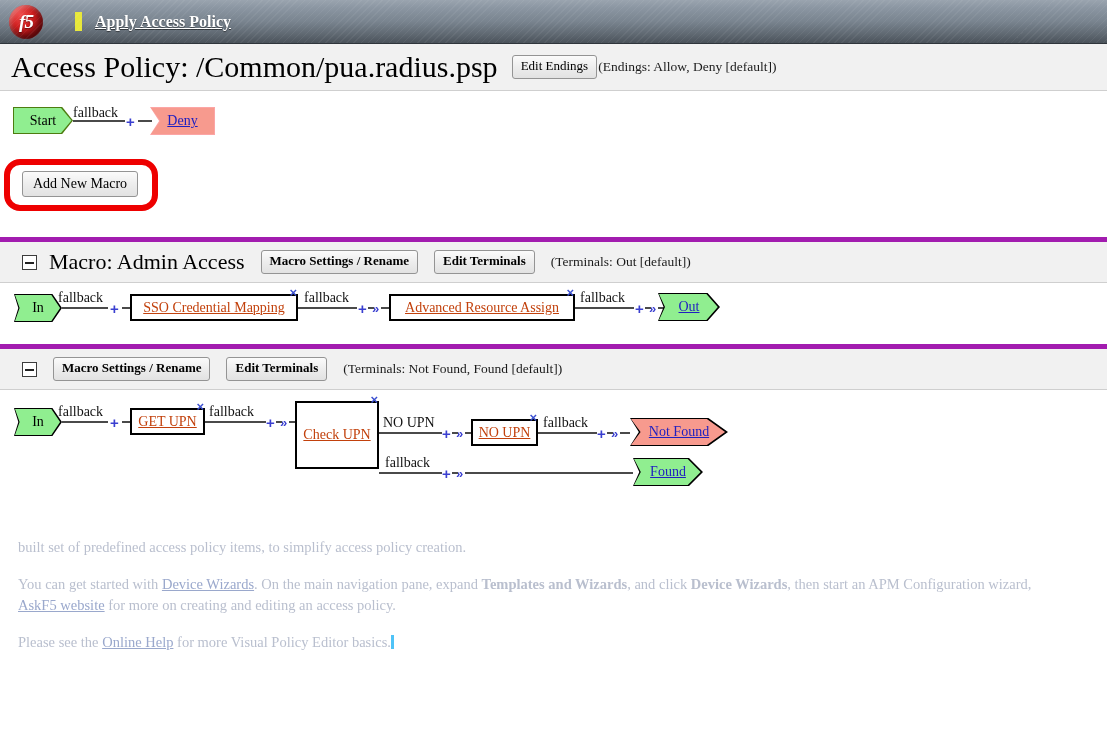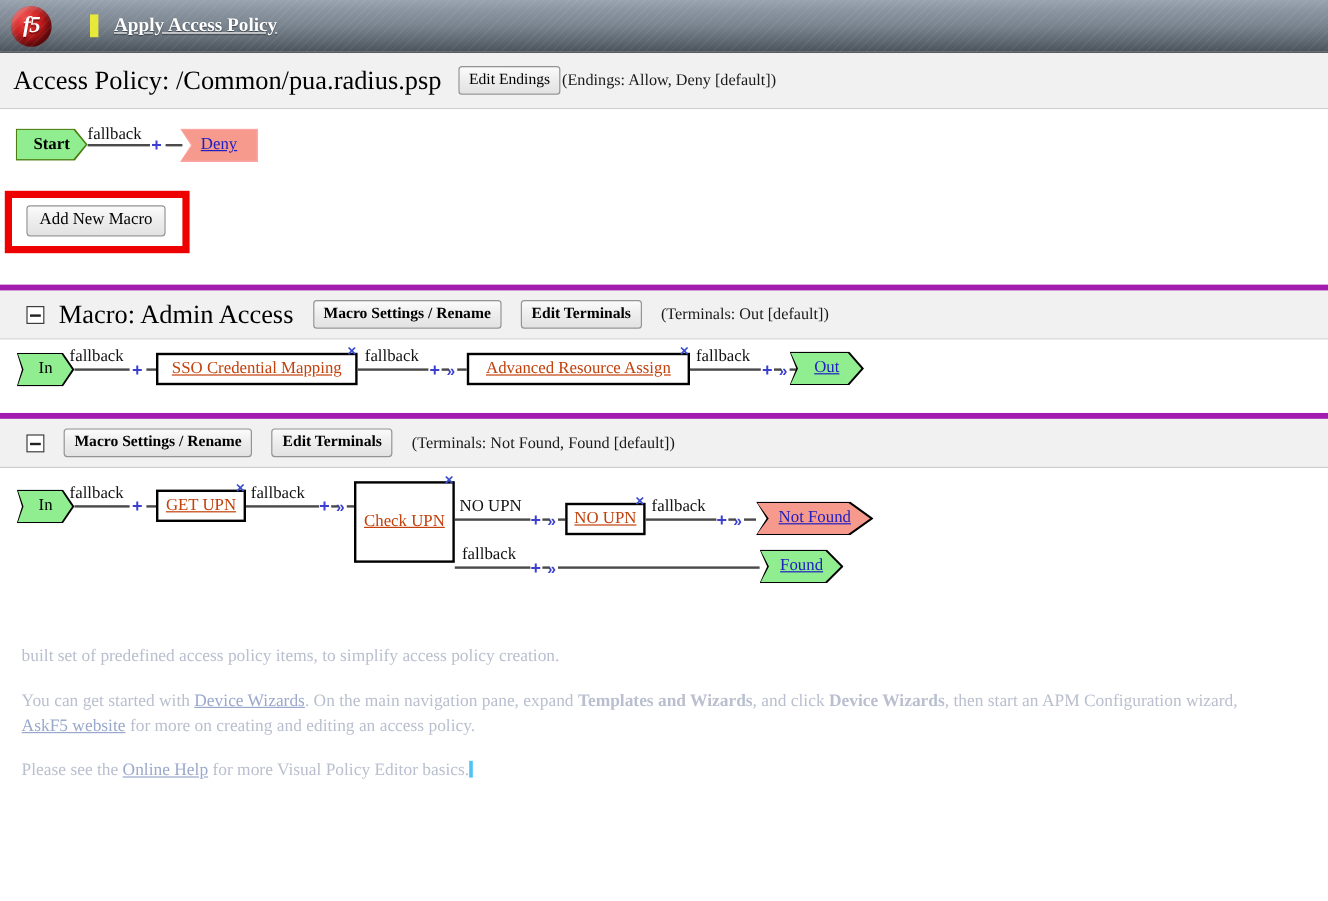--- a/index.html
+++ b/index.html
@@ -69,21 +69,21 @@
   .policy-header {
     background: #f1f1f1;
     border-bottom: 1px solid #cfcfcf;
     height: 47px;
     display: flex;
     align-items: center;
     padding-left: 11px;
   }
   .policy-title {
     font-family: "Liberation Serif", serif;
-    font-size: 22px;
+    font-size: 30px;
     color: #000000;
   }
   .btn {
     font-family: "Liberation Serif", serif;
     font-size: 13px;
     color: #000;
     background: linear-gradient(to bottom, #fbfbfb 0%, #ededed 50%, #e2e2e2 100%);
     border: 1px solid #949494;
     border-radius: 3px;
     padding: 3px 8px 4px;
@@ -109,21 +109,20 @@
     align-items: center;
     justify-content: center;
     font-family: "Liberation Serif", serif;
     font-size: 14px;
     color: #000;
     white-space: nowrap;
   }
   .term-start {           
     background: #4d7c0f;
     clip-path: polygon(0 0, 82% 0, 100% 50%, 82% 100%, 0 100%);
-    font-weight: bold;
   }
   .term-start .fill {
     position: absolute; inset: 1px;
     background: #90ee90;
     clip-path: polygon(0 0, 81% 0, 99% 50%, 81% 100%, 0 100%);
   }
   .term-inout {           
     background: #000;
     clip-path: polygon(0 0, 80% 0, 100% 50%, 80% 100%, 0 100%, 9% 50%);
   }
@@ -301,21 +300,21 @@
   <div class="elabel" style="left:73px; top:14px;">fallback</div>
   <div class="hline" style="left:73px; top:29px; width:52px;"></div>
   <div class="plus" style="left:126px; top:23px;">+</div>
   <div class="hline" style="left:138px; top:29px; width:14px;"></div>
 
   <div class="node term-flatright" style="left:150px; top:16px; width:65px; height:28px;">
     <div class="fill red"></div>
     <span class="lbl lnk">Deny</span>
   </div>
 
-  <div class="macro-add-wrap" style="left:4px; top:68px;">
+  <div class="macro-add-wrap" style="left:4px; top:68px;border-radius:16px;">
     <button class="btn" style="font-size:14px; padding:4px 10px 5px;">Add New Macro</button>
   </div>
 </div>
 
 <div class="macro-header">
   <div class="collapse-ico"></div>
   <div class="macro-title">Macro: Admin Access</div>
   <button class="btn">Macro Settings / Rename</button>
   <button class="btn">Edit Terminals</button>
   <div class="endings-note">(Terminals: Out [default])</div>

